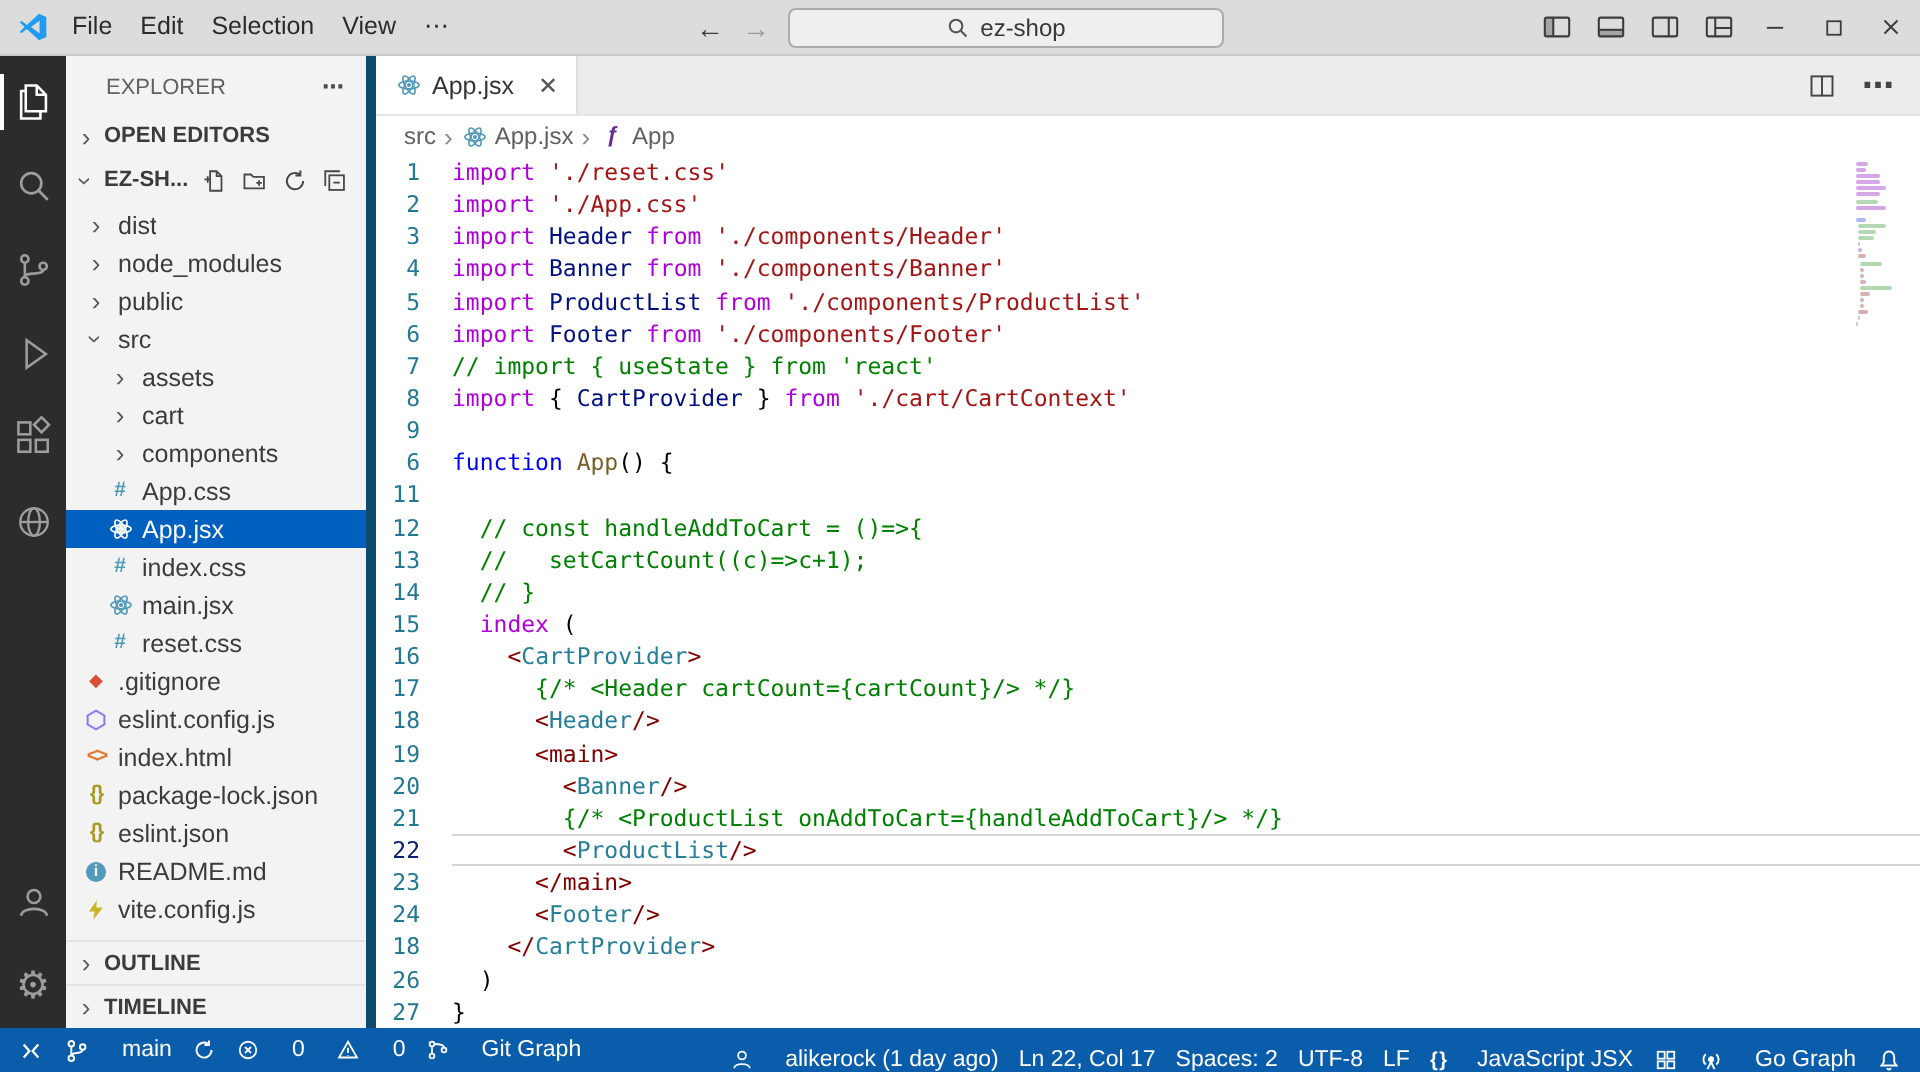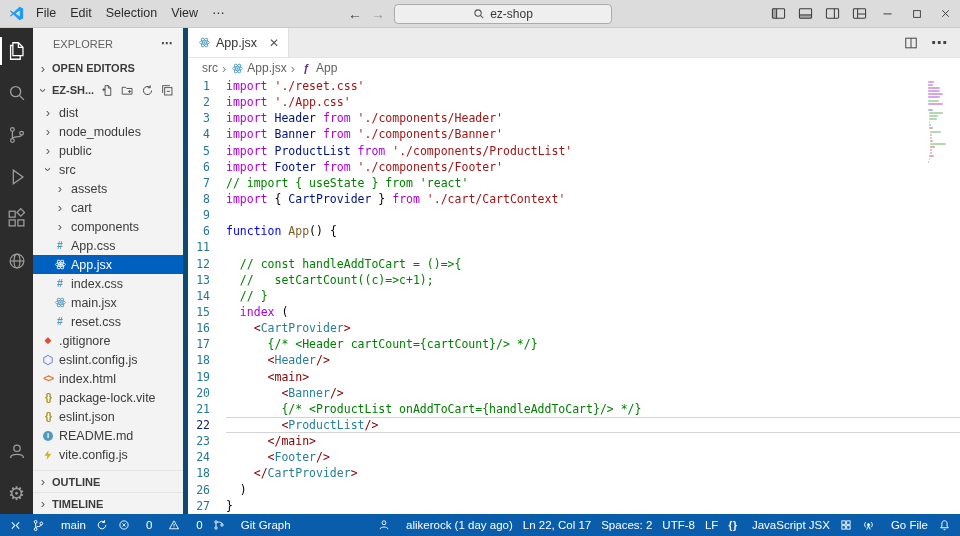--- a/index.html
+++ b/index.html
@@ -78,21 +78,21 @@
   .tok-cmt{color:#008000}
   .tok-tag{color:#800000}
   .tok-cmp{color:#267f99}
   .tok-pl{color:#000000}
   .minimap{position:absolute;top:3px;right:12px;width:20px}
   .mm-bar{height:2px;margin-bottom:1.1px;border-radius:1px}
 
   
   .statusbar{height:22px;background:#0a5dab;color:#fff;display:flex;align-items:center;font-size:11.5px;flex:none;padding:0 4px;white-space:nowrap}
   .sb-item{display:flex;align-items:center;gap:16px;padding:16px 5px;height:100%;cursor:pointer}
-  .sb-right{margin-left:auto;display:flex;height:100%;align-items:center}
+  .sb-right{margin-left:auto;display:flex;height:100%;align-items:flex-start}
   .sbraces{font-size:10px;font-weight:700;letter-spacing:-1px}
   svg{display:block}
 </style>
 </head>
 <body>
 
 <div class="window">
 
   <header class="titlebar">
     <span class="tb-logo">
@@ -351,21 +351,21 @@
           <div class="tree-row" style="padding-left: 8px;">
             <span class="fico">
               <b class="gly" style="color:#e37933;letter-spacing:-1.5px">&lt;&gt;</b>
             </span>
             <span class="tlabel">index.html</span>
           </div>
           <div class="tree-row" style="padding-left: 8px;">
             <span class="fico">
               <b class="gly" style="color:#a99a26;letter-spacing:-1px">{}</b>
             </span>
-            <span class="tlabel">package-lock.vite</span>
+            <span class="tlabel">package-lock.json</span>
           </div>
           <div class="tree-row" style="padding-left: 8px;">
             <span class="fico">
               <b class="gly" style="color:#a99a26;letter-spacing:-1px">{}</b>
             </span>
             <span class="tlabel">eslint.json</span>
           </div>
           <div class="tree-row" style="padding-left: 8px;">
             <span class="fico">
               <i class="circ-i">i</i>
@@ -662,21 +662,21 @@
             <rect x="8.9" y="8.9" width="4.6" height="4.6"></rect>
           </svg>
       </div>
       <div class="sb-item">
         <svg width="13" height="13" viewBox="0 0 16 16" fill="none" stroke="currentColor" stroke-width="1.2">
             <circle cx="8" cy="7" r="1.3" fill="currentColor"></circle>
             <path d="M4.8 10.2 A4.2 4.2 0 0 1 4.8 3.8"></path>
             <path d="M11.2 3.8 A4.2 4.2 0 0 1 11.2 10.2"></path>
             <path d="M8 8.5 L5.8 13 M8 8.5 L10.2 13"></path>
           </svg>
-        <span>Go File</span>
+        <span>Go Graph</span>
       </div>
       <div class="sb-item">
         <svg width="13" height="13" viewBox="0 0 16 16" fill="none" stroke="currentColor" stroke-width="1.2">
             <path d="M8 2.2 C5.8 2.2 4.8 3.8 4.8 5.8 L4.8 8.8 L3.4 10.8 H12.6 L11.2 8.8 L11.2 5.8 C11.2 3.8 10.2 2.2 8 2.2 Z"></path>
             <path d="M6.8 12.4 A1.3 1.3 0 0 0 9.2 12.4"></path>
           </svg>
       </div>
     </div>
   </footer>
 </div>

